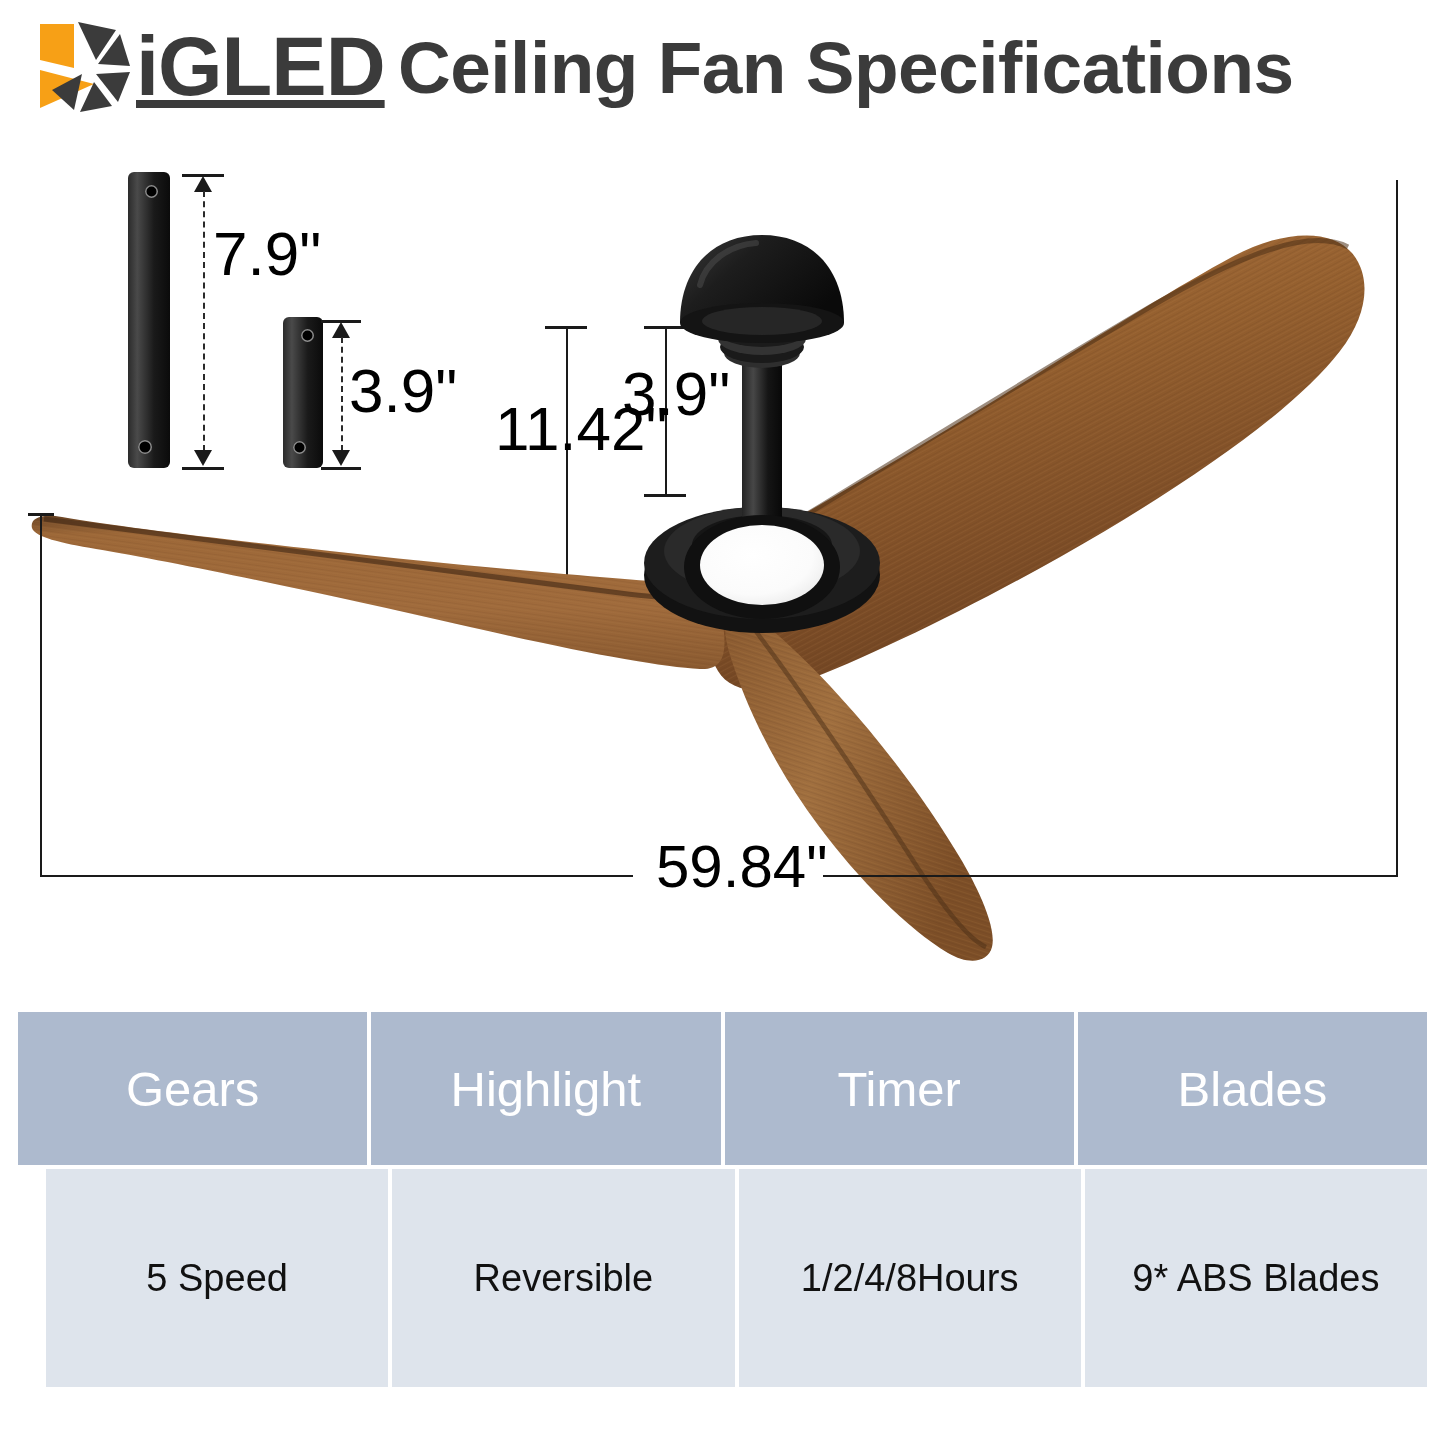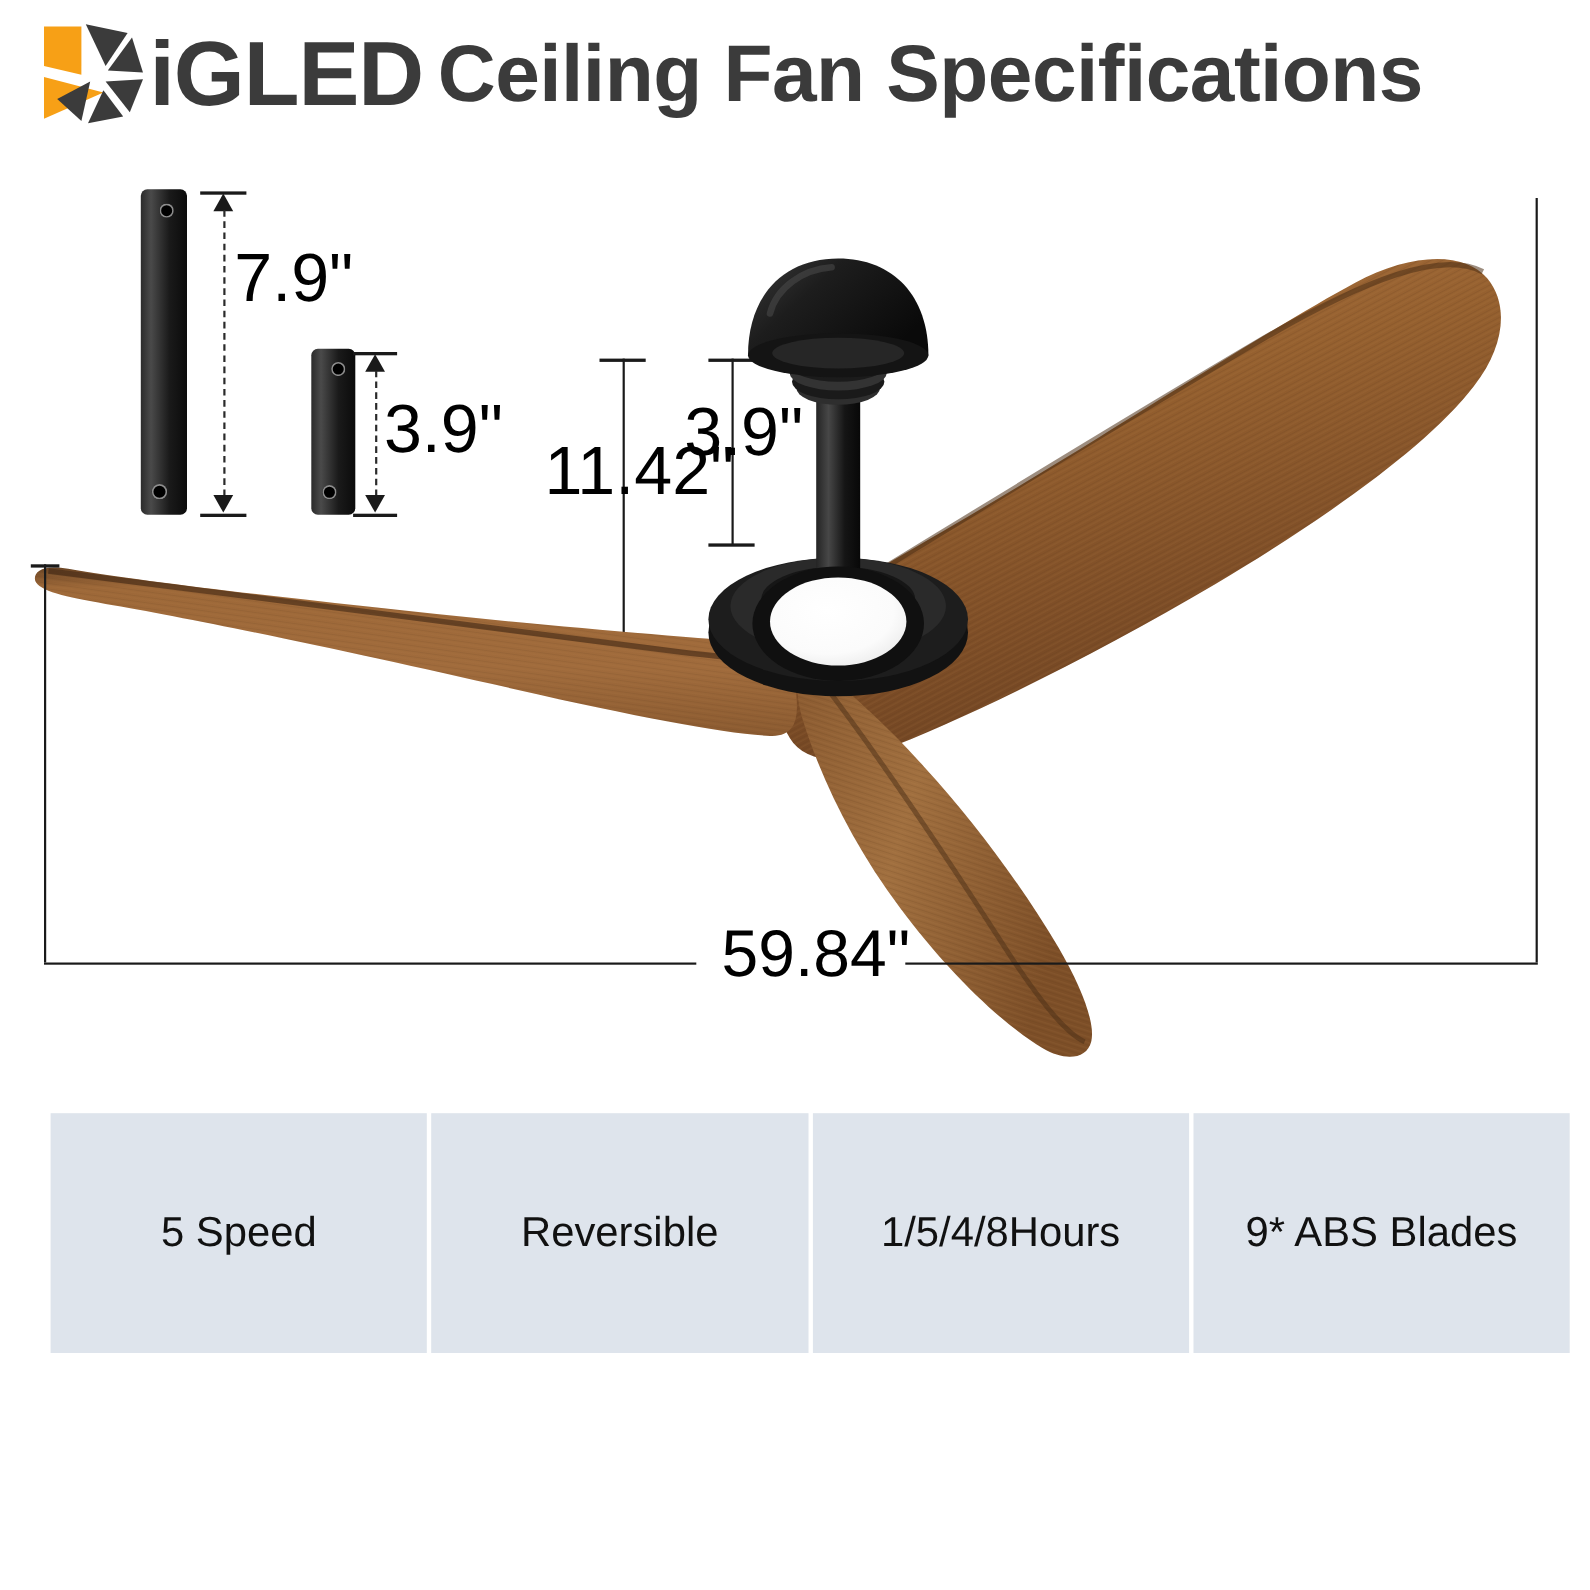--- a/index.html
+++ b/index.html
@@ -21,20 +21,21 @@
     position:absolute;left:34px;top:16px;width:350px;height:100px;
     display:flex;align-items:center;
   }
   .logo-mark{
     position:relative;width:100px;height:96px;flex:0 0 auto;
   }
   .logo-text{
     font-size:83px;font-weight:bold;color:#3b3b3b;
     letter-spacing:-1px;line-height:1;margin-left:2px;
     font-family:"Liberation Sans", sans-serif;
+    text-decoration:underline;
   }
   .page-title{
     position:absolute;left:398px;top:22px;
     font-size:73px;font-weight:bold;color:#3b3b3b;
     letter-spacing:-0.5px;line-height:1.25;
     white-space:nowrap;
   }
 
   
   .diagram{
@@ -273,19 +274,25 @@
 
   <div class="vline" style="left:40px;top:378px;height:362px;"></div>
   <div class="cap" style="left:28px;top:378px;width:26px;"></div>
   <div class="vline" style="left:1396px;top:45px;height:695px;"></div>
   <div class="hline" style="left:40px;top:740px;width:593px;"></div>
   <div class="hline" style="left:823px;top:740px;width:575px;"></div>
   <div class="dim-label" style="left:656px;top:702px;font-size:60px;">59.84"</div>
 </div>
 
 <div class="spec-table">
+  <div class="spec-row head">
+    <div class="cell">Gears</div>
+    <div class="cell">Highlight</div>
+    <div class="cell">Timer</div>
+    <div class="cell">Blades</div>
+  </div>
   <div class="spec-row body">
     <div class="cell">5 Speed</div>
     <div class="cell">Reversible</div>
-    <div class="cell">1/5/4/8Hours</div>
+    <div class="cell">1/2/4/8Hours</div>
     <div class="cell">9* ABS Blades</div>
   </div>
 </div>
 
 </body></html>

